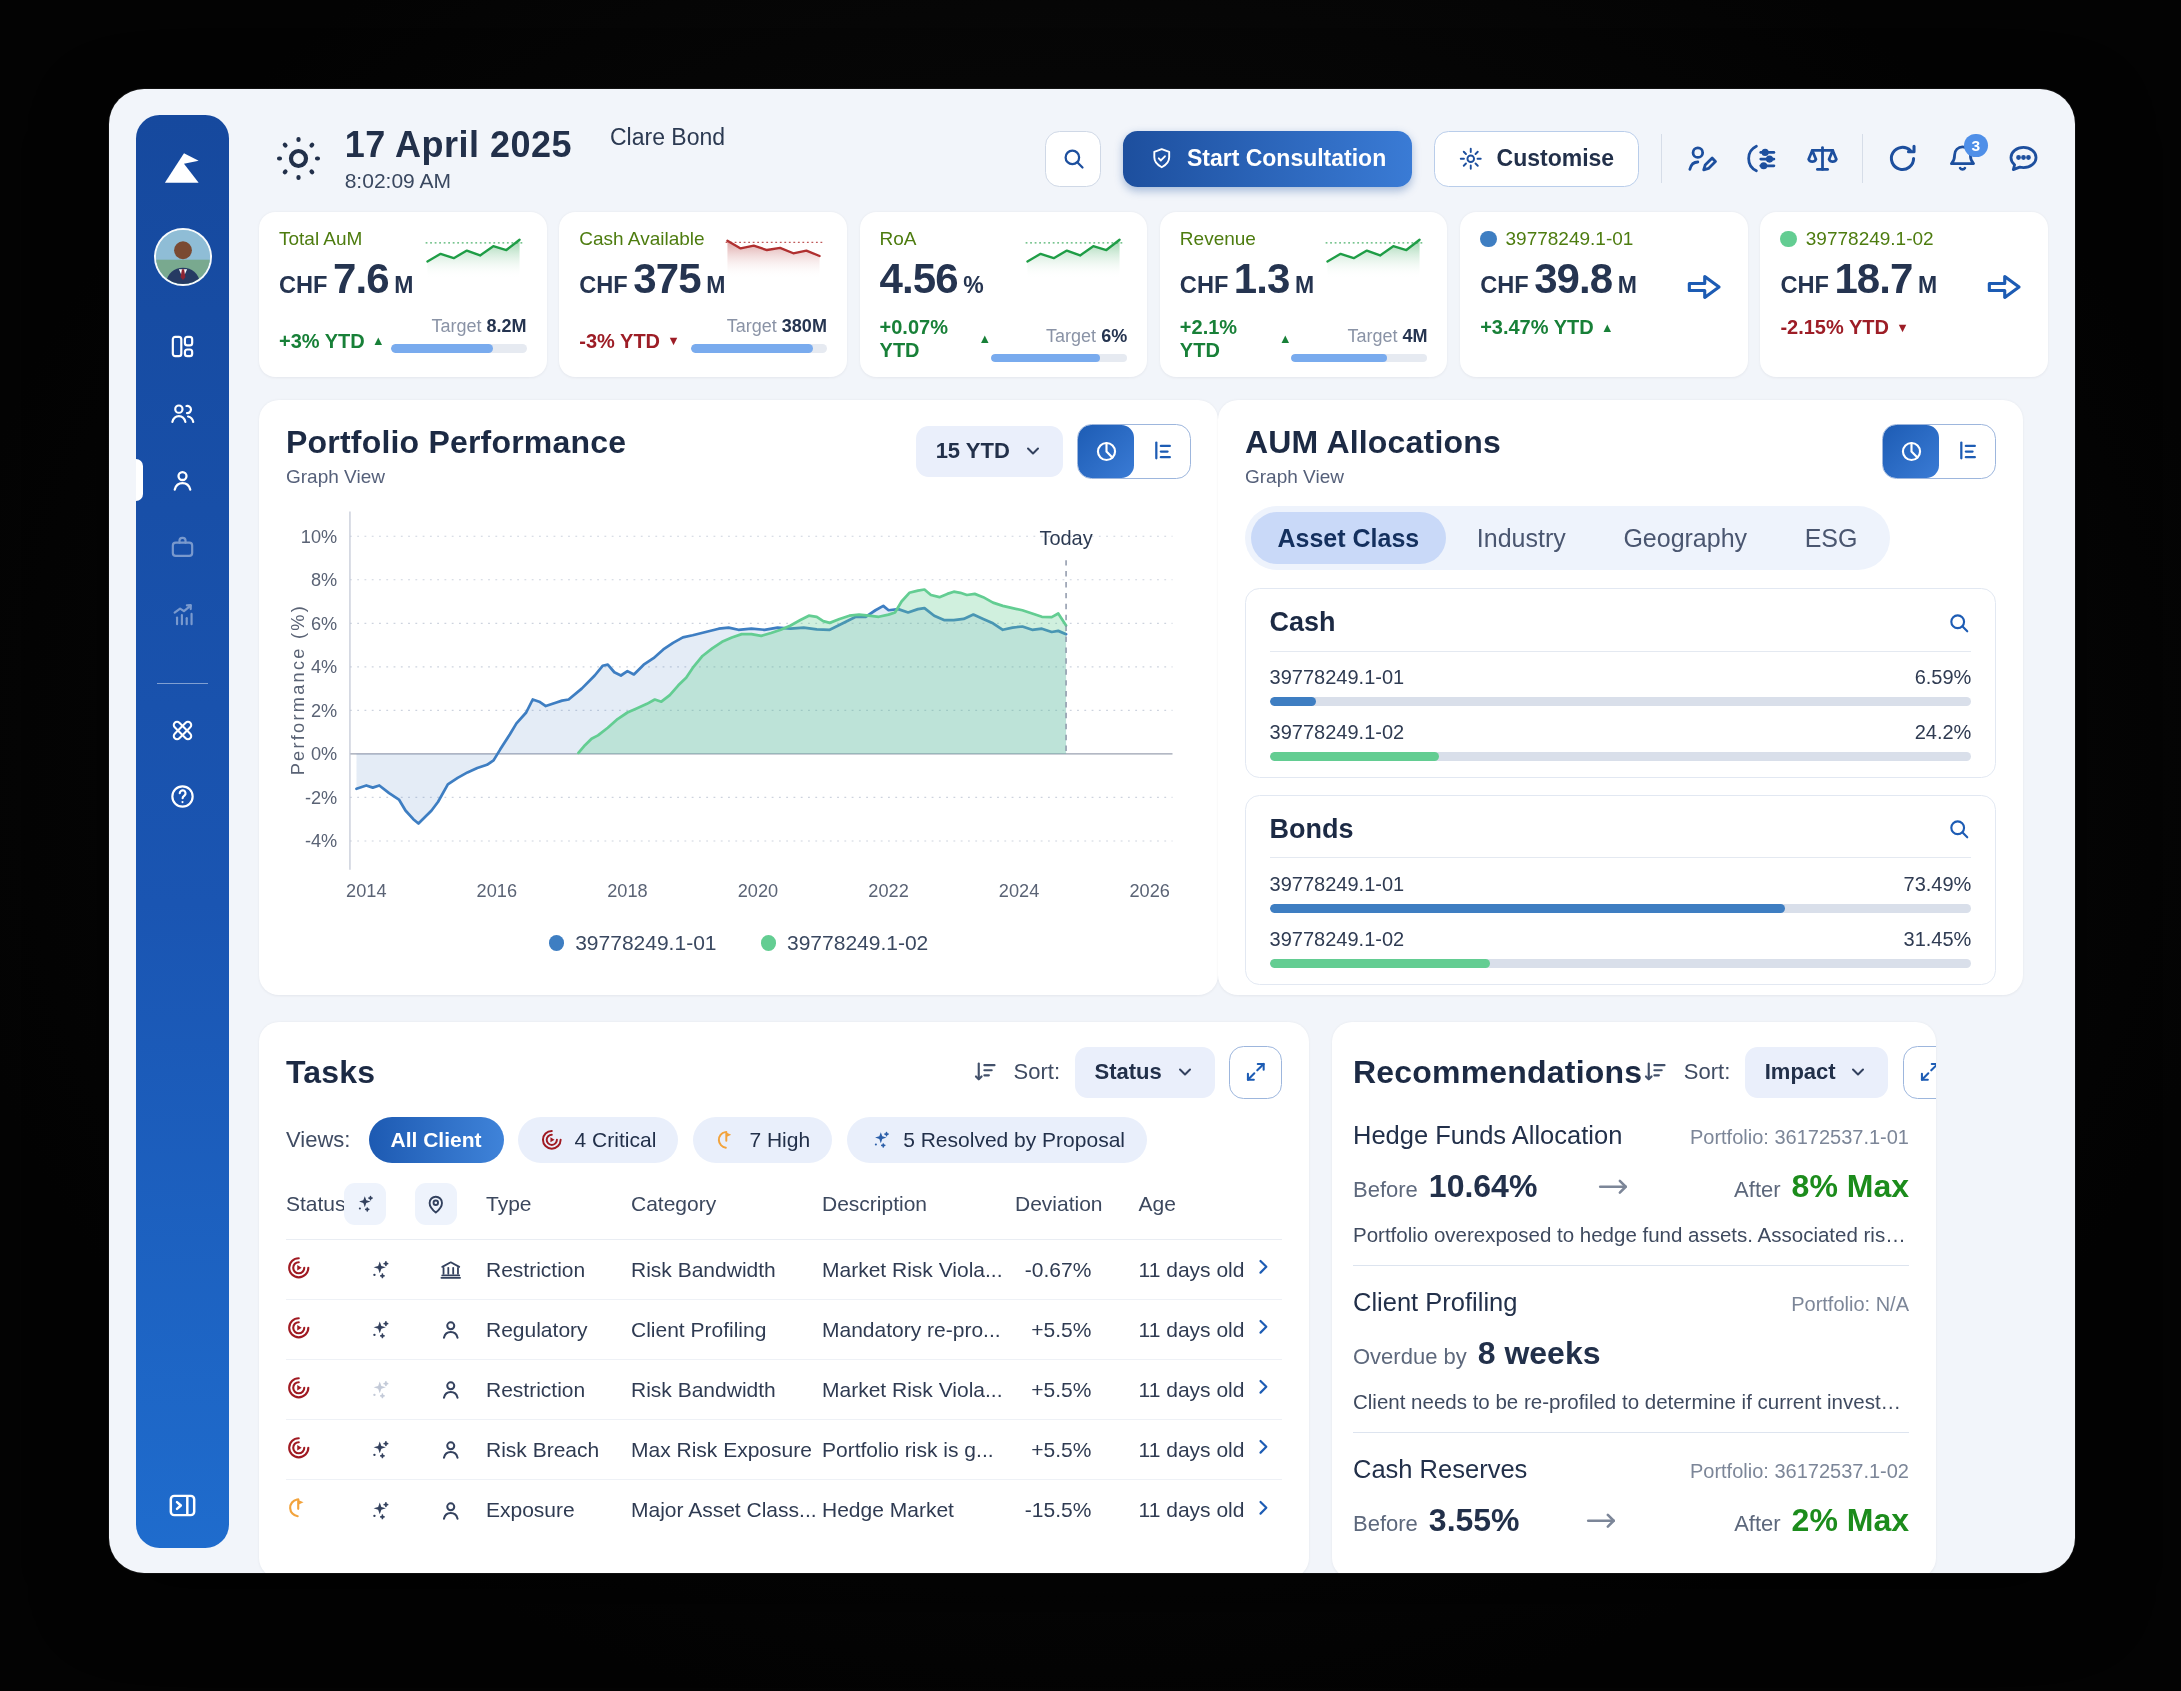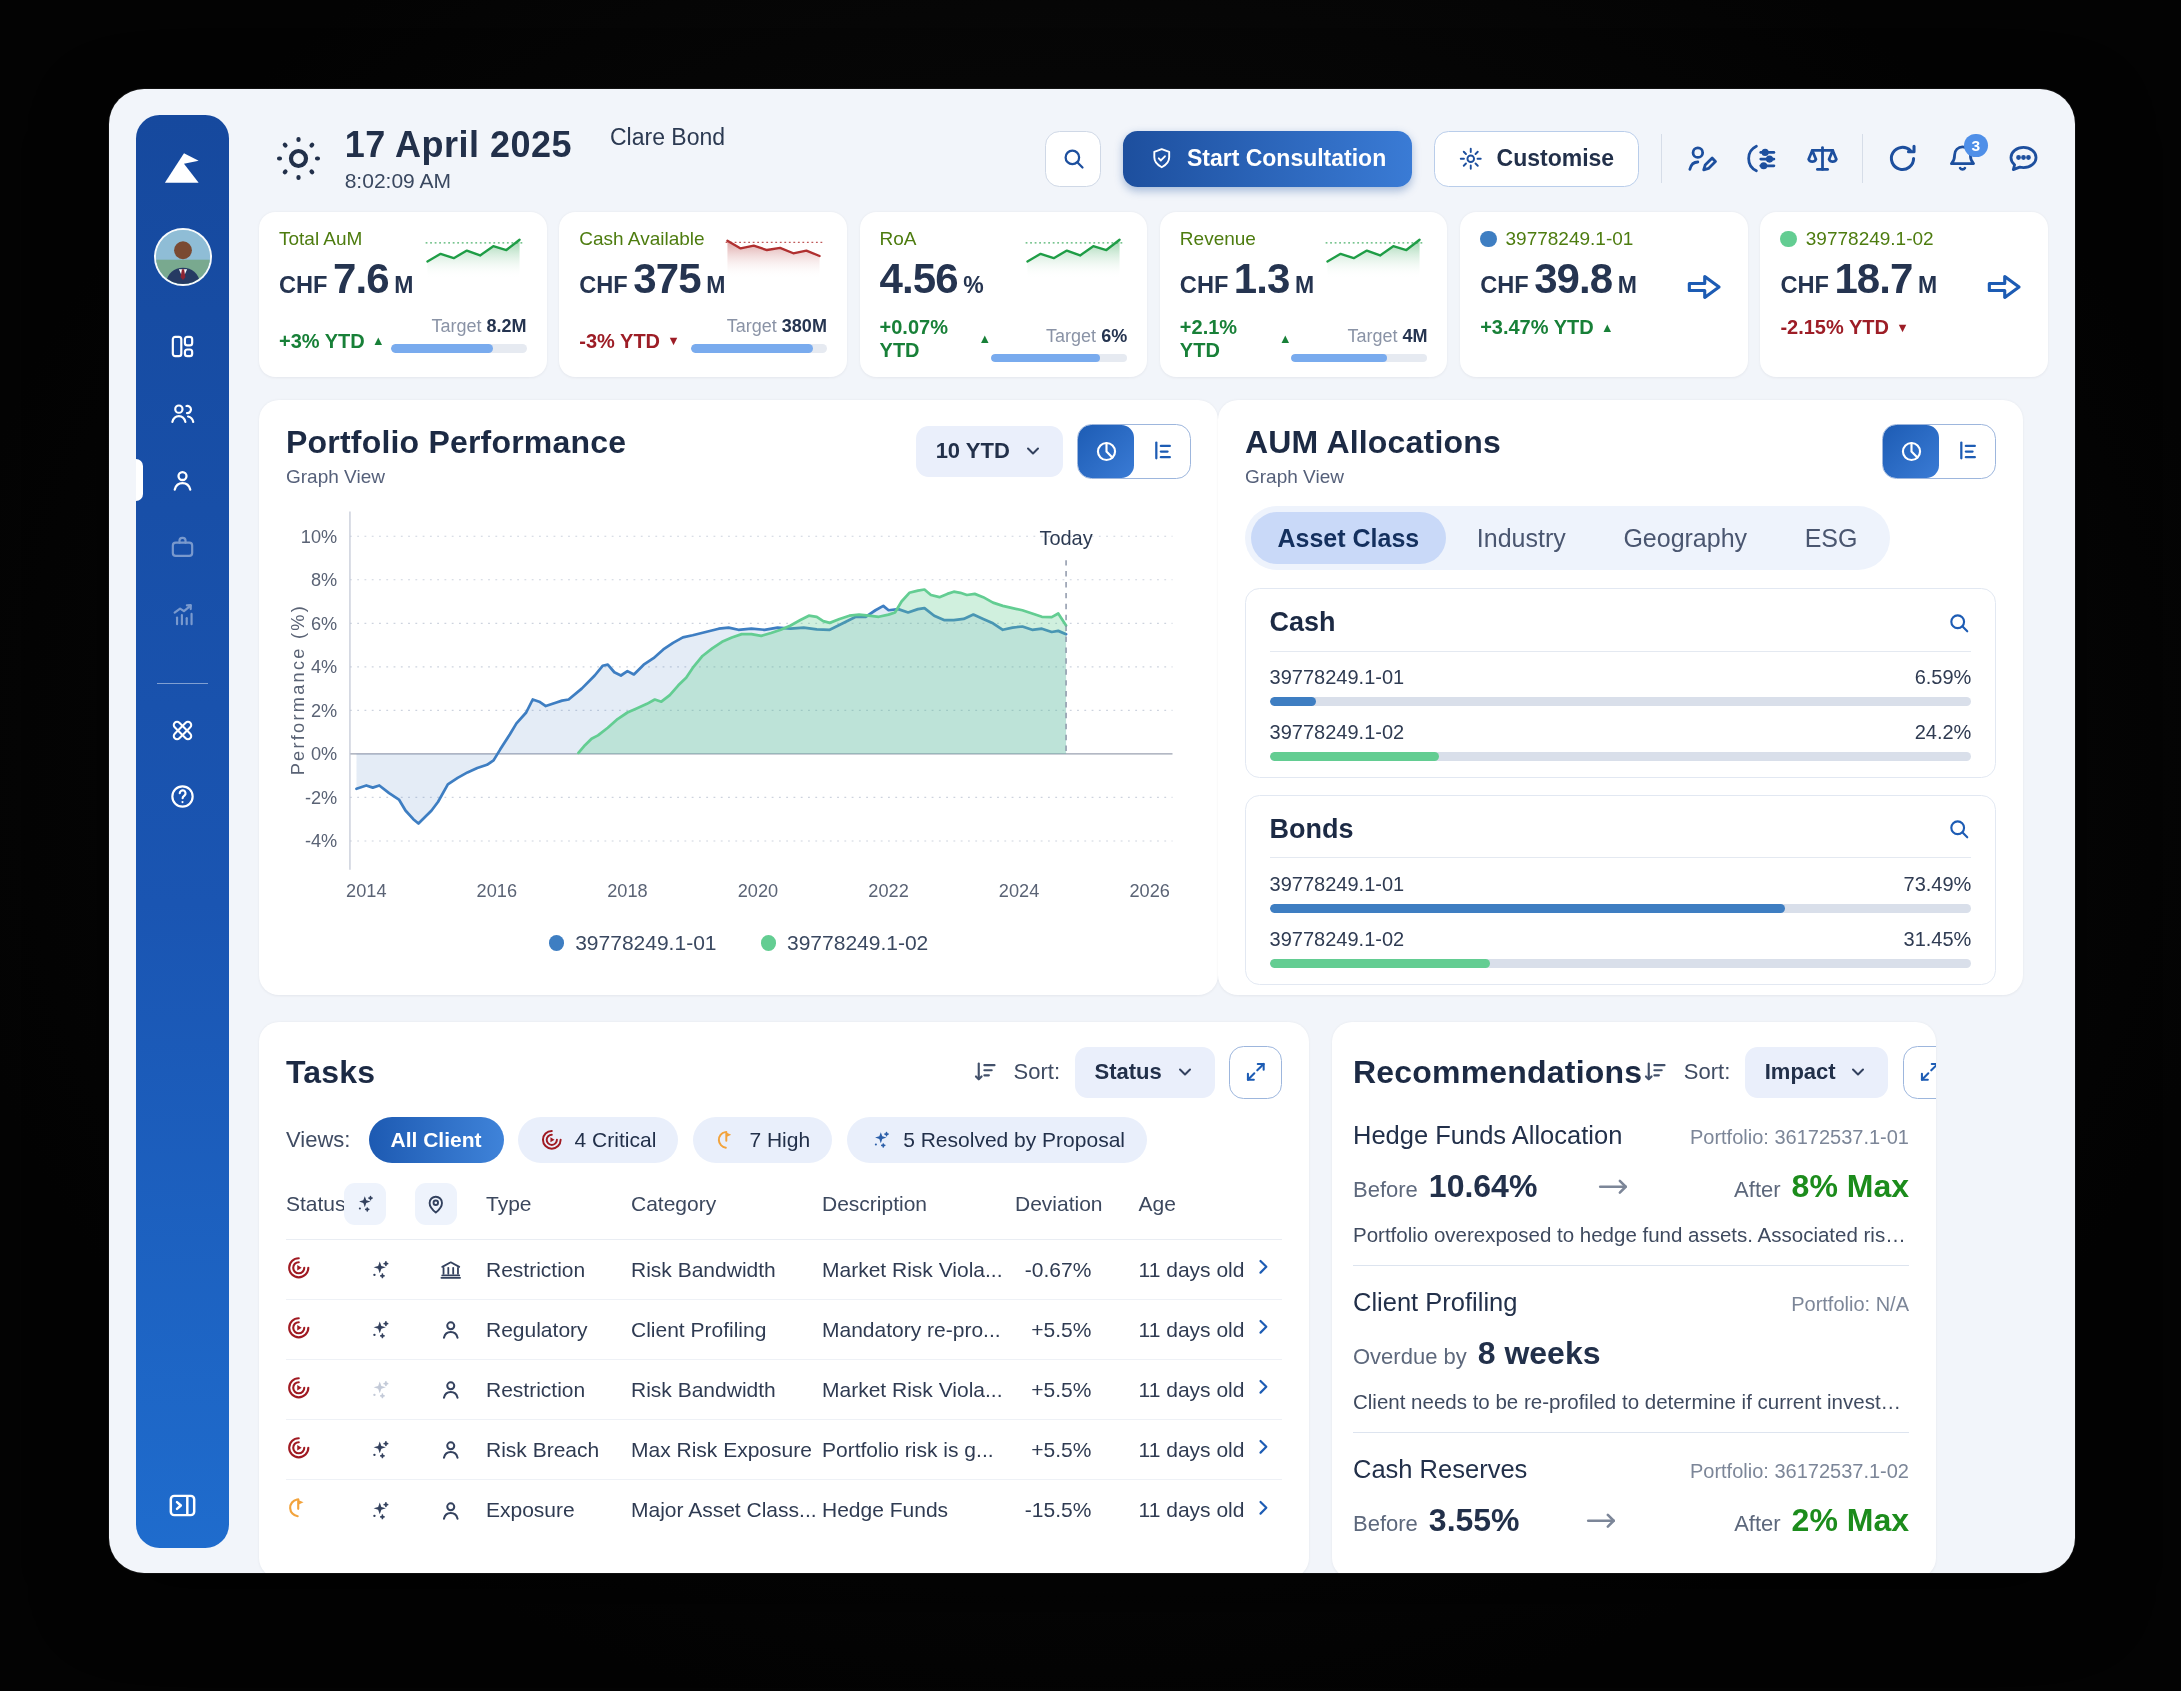--- a/index.html
+++ b/index.html
@@ -511,21 +511,21 @@
 
     <div class="row1">
       <div class="panel p-perf">
         <div class="p-head">
           <div>
             <div class="p-title">Portfolio Performance</div>
             <div class="p-sub">Graph View</div>
           </div>
           <div class="p-ctrl">
             <div class="pill">
-              <span>10 YTD</span>
+              <span>15 YTD</span>
               <span class="ic">
                   <svg viewBox="0 0 24 24" fill="none" stroke="currentColor" stroke-width="2.4" stroke-linecap="round" stroke-linejoin="round">
                     <path d="M6 9l6 6 6-6"></path>
                   </svg>
                 </span>
             </div>
             <div class="toggle">
               <div class="tg active">
                   <span class="ic">
                     <svg viewBox="0 0 24 24" fill="none" stroke="currentColor" stroke-width="1.9" stroke-linecap="round">
@@ -968,21 +968,21 @@
       <div style="display:flex;justify-content:center;">
                 <span class="ic cell-ic ent">
                   <svg viewBox="0 0 24 24" fill="none" stroke="currentColor" stroke-width="1.9" stroke-linecap="round" stroke-linejoin="round">
                     <circle cx="12" cy="8.3" r="3.3"></circle>
                     <path d="M5.6 19.5c.9-3.6 3.5-5.3 6.4-5.3s5.5 1.7 6.4 5.3"></path>
                   </svg>
                 </span>
               </div>
       <div>Exposure</div>
       <div>Major Asset Class...</div>
-      <div>Hedge Funds</div>
+      <div>Hedge Market</div>
       <div class="dev">-15.5%</div>
       <div class="age">11 days old</div>
       <div><span class="ic chev">
                   <svg viewBox="0 0 24 24" fill="none" stroke="currentColor" stroke-width="2.6" stroke-linecap="round" stroke-linejoin="round">
                     <path d="M9 5l7 7-7 7"></path>
                   </svg>
                 </span></div>
             </div>
           </div>
       </div>

